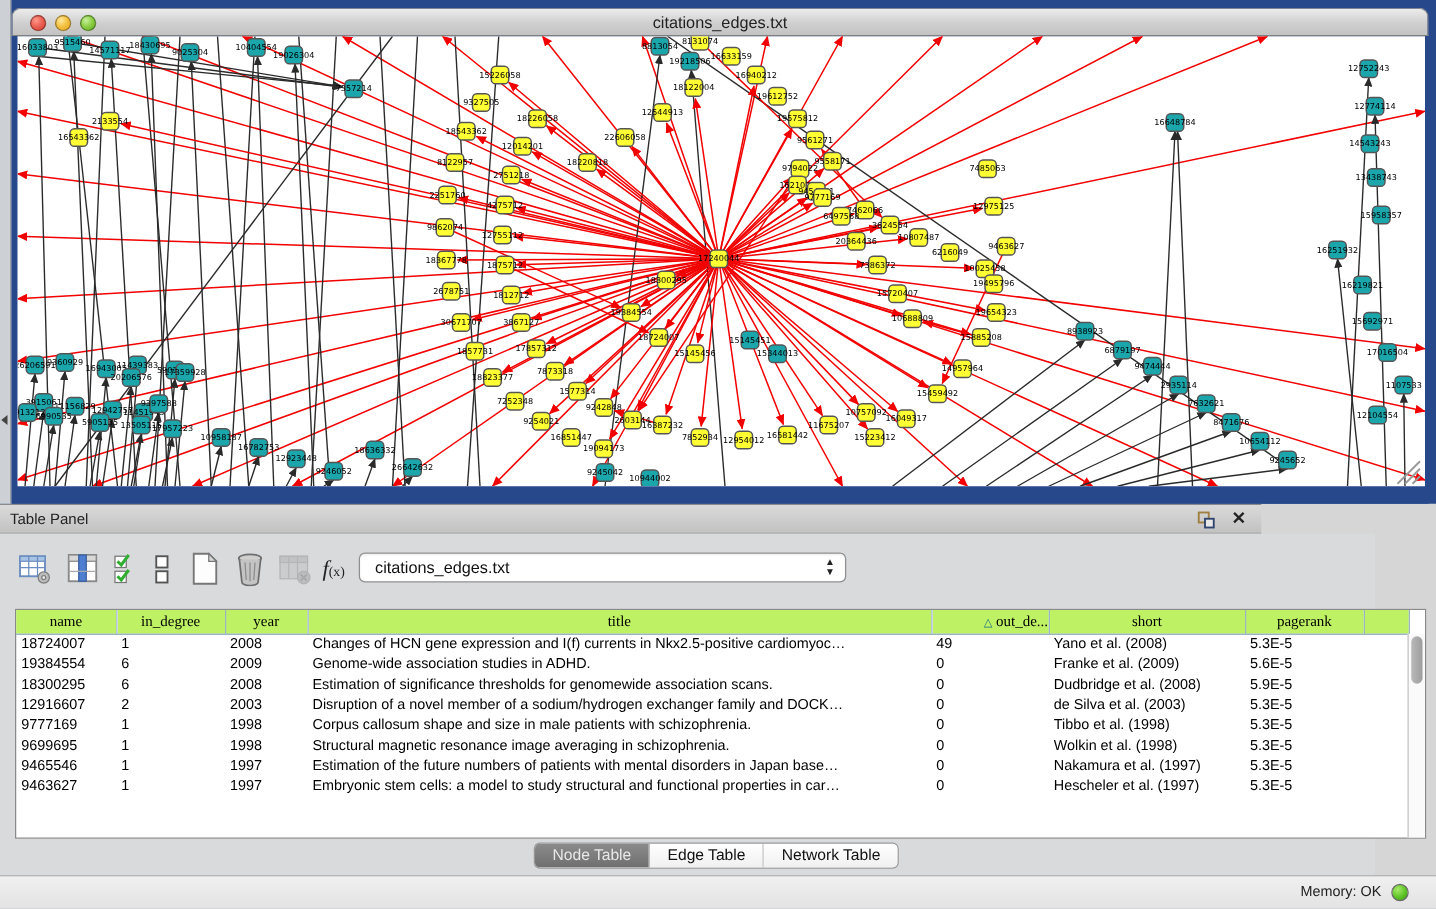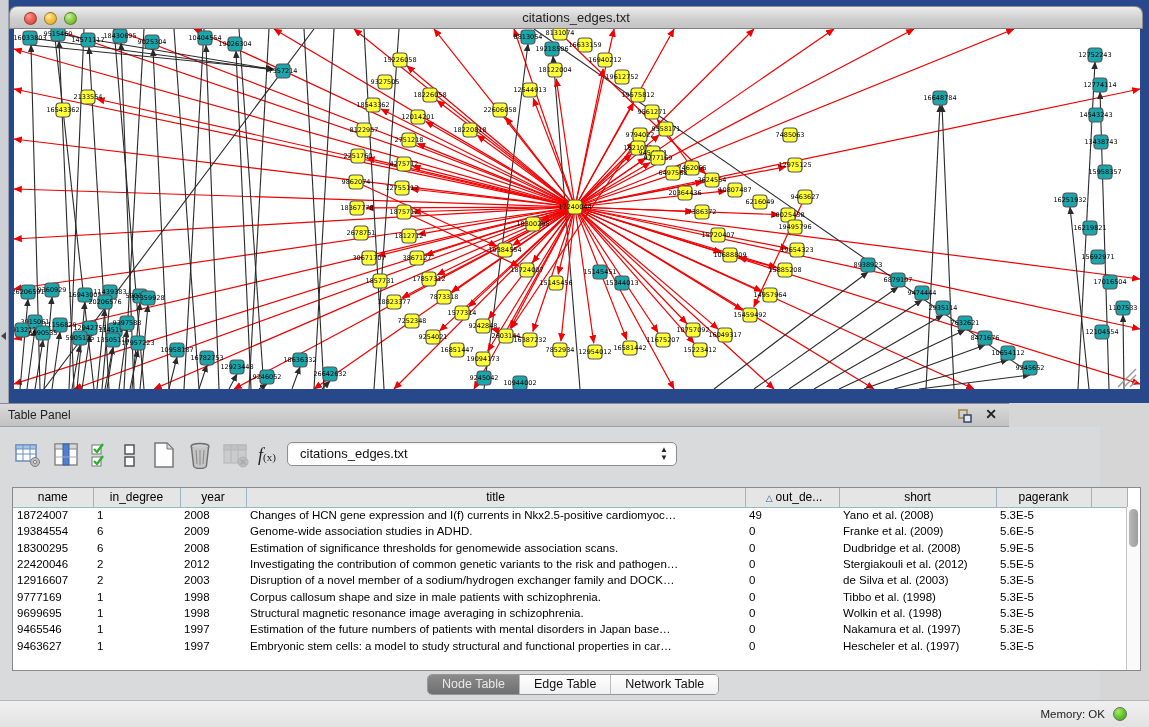--- a/index.html
+++ b/index.html
@@ -37,21 +37,21 @@
   .tb-fx { font-size:15px; color:#222; font-family:"Liberation Serif", serif; }
   .tb-fx i { font-size:18px; }
   .combo { position:absolute; left:287px; top:3px; width:390px; height:24px; background:#fff;
     border:1px solid #8f8f8f; border-radius:5px; font-size:13px; color:#111; line-height:22px; padding-left:12px; cursor:pointer;
     box-shadow:inset 0 1px 2px rgba(0,0,0,.08); }
   .combo .arrows { position:absolute; right:8px; top:3px; font-size:8px; line-height:8px; color:#222; text-align:center; }
 
   
   .tablewrap { position:absolute; left:12px; top:60px; width:1129px; height:184px; background:#fff; border:1px solid #8a8a8a; }
   table.grid { border-collapse:collapse; table-layout:fixed; width:1114px; font-size:11.5px; color:#000; }
-  table.grid th { background:#e5e5e5; border:1px solid #9ab6c2; border-top:none; font-weight:normal; font-size:12px; height:19px; text-align:center; overflow:hidden; white-space:nowrap; }
+  table.grid th { background:#bef264; border:1px solid #9ab6c2; border-top:none; font-weight:normal; font-size:12px; height:19px; text-align:center; overflow:hidden; white-space:nowrap;font-family:Liberation Serif, serif; }
   table.grid th:first-child { border-left:none; }
   table.grid td { height:16.3px; padding:0 4px; overflow:hidden; white-space:nowrap; }
   .sort-tri { display:inline-block; font-size:9px; color:#1b6b86; margin-right:3px; }
   .vscroll { position:absolute; right:0; top:19px; bottom:0; width:14px; background:#fafafa; border-left:1px solid #c4c4c4; }
   .vthumb { position:absolute; left:2px; top:2px; width:9px; height:38px; background:linear-gradient(90deg,#b9b9b9,#9d9d9d); border-radius:5px; }
 
   
   .tabs { position:absolute; left:427px; top:247px; height:21px; display:flex; border:1px solid #979797; border-radius:5px; overflow:hidden; background:#fff; }
   .tab { font-size:12.5px; line-height:19px; padding:0 14px; color:#111; border-right:1px solid #bbb; cursor:pointer; background:linear-gradient(#ffffff,#f0f0f0); }
   .tab:last-child { border-right:none; }
@@ -870,21 +870,21 @@
             <col style="width: 157px;">
             <col style="width: 95px;">
             <col style="width: 36px;">
           </colgroup>
         <thead>
             <tr>
               <th>name</th>
               <th>in_degree</th>
               <th>year</th>
               <th>title</th>
-              <th style="text-align: center; padding-left: 4px;"><span class="sort-tri">△</span>out_de...</th>
+              <th style="text-align: right; padding-left: 4px;"><span class="sort-tri">△</span>out_de...</th>
               <th>short</th>
               <th>pagerank</th>
               <th></th>
             </tr>
           </thead>
         <tbody>
             <tr>
               <td>18724007</td>
               <td>1</td>
               <td>2008</td>
@@ -905,30 +905,20 @@
               <td></td>
             </tr>
             <tr>
               <td>18300295</td>
               <td>6</td>
               <td>2008</td>
               <td>Estimation of significance thresholds for genomewide association scans.</td>
               <td>0</td>
               <td>Dudbridge et al. (2008)</td>
               <td>5.9E-5</td>
-              <td></td>
-            </tr>
-            <tr>
-              <td>22420046</td>
-              <td>2</td>
-              <td>2012</td>
-              <td>Investigating the contribution of common genetic variants to the risk and pathogen…</td>
-              <td>0</td>
-              <td>Stergiakouli et al. (2012)</td>
-              <td>5.5E-5</td>
               <td></td>
             </tr>
             <tr>
               <td>12916607</td>
               <td>2</td>
               <td>2003</td>
               <td>Disruption of a novel member of a sodium/hydrogen exchanger family and DOCK…</td>
               <td>0</td>
               <td>de Silva et al. (2003)</td>
               <td>5.3E-5</td>

